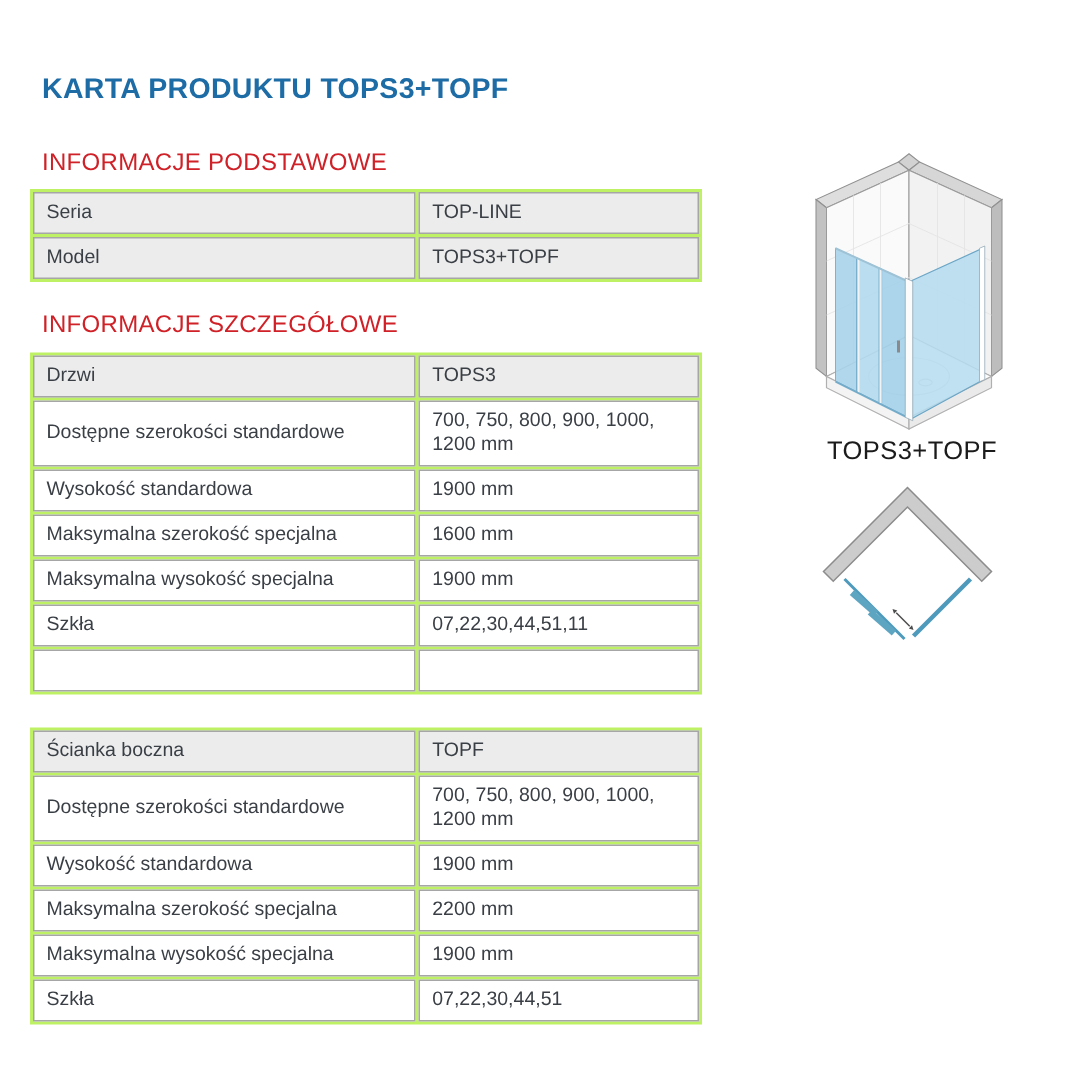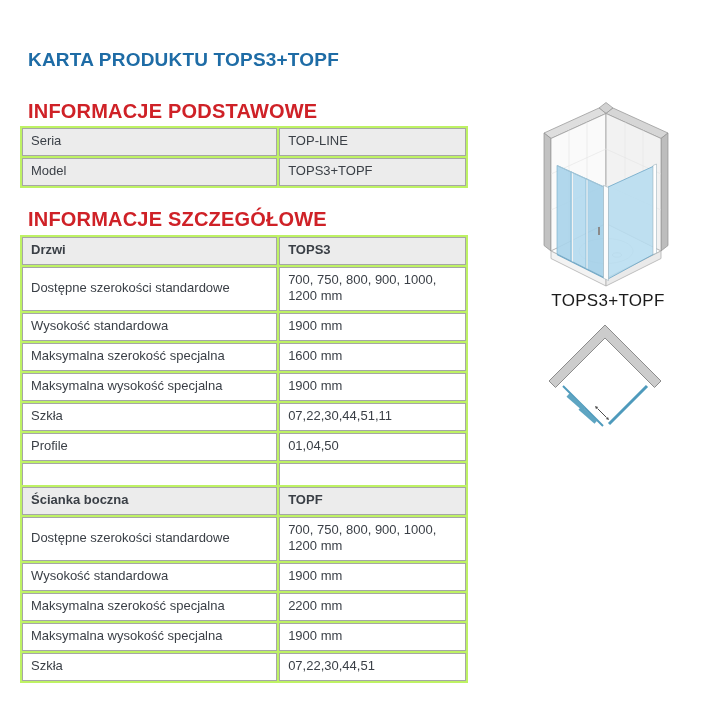--- a/index.html
+++ b/index.html
@@ -8,36 +8,36 @@
     background:#ffffff;
     font-family:"Liberation Sans","DejaVu Sans",sans-serif;
     color:var(--text,#3a3f46);
   }
   .abs{position:absolute;}
   #page-title{
     left:28px;top:50px;font-size:19px;font-weight:bold;
     color:var(--title,#1e6ca6);letter-spacing:.2px;line-height:1.1;margin:0;
   }
   .section-heading{
-    left:28px;font-size:20px;font-weight:bold;
+    left:28px;font-size:16px;font-weight:normal;
     color:var(--heading,#cf2127);letter-spacing:.2px;line-height:1.1;margin:0;
   }
   #heading-basic{top:100px;}
   #heading-detailed{top:208px;}
   table.spec-table{
     position:absolute;left:20px;width:448px;table-layout:fixed;
     border-collapse:separate;border-spacing:2px;background:#bef264;
     font-size:13px;color:var(--text,#3a3f46);
   }
   .spec-table td,.spec-table th{
     border:1px solid var(--table_border,#a6a6a6);
     padding:4px 8px 5px;text-align:left;vertical-align:middle;
     font-weight:400;height:17px;line-height:1.25;background:#fff;
   }
-  .spec-table th{background:var(--table_header_bg,#ececec);font-weight:bold;}
+  .spec-table th{background:var(--table_header_bg,#ececec);}
   #table-basic{top:126px;}
   #table-basic td{background:var(--table_header_bg,#ececec);}
   #table-door{top:235px;}
   #table-side{top:485px;}
   #figure-3d{left:537px;top:102px;}
   #figure-caption{
     left:537px;top:291px;width:142px;text-align:center;
     font-size:17px;color:#1b1b1b;letter-spacing:.3px;
   }
   #figure-top-view{left:543px;top:320px;}
@@ -96,24 +96,20 @@
         </tr>
         <tr>
           <td>Maksymalna wysokość specjalna</td>
           <td>1900 mm</td>
         </tr>
         <tr>
           <td>Szkła</td>
           <td>07,22,30,44,51,11</td>
         </tr>
         <tr>
-          <td>Profile</td>
-          <td>01,04,50</td>
-        </tr>
-        <tr>
           <td></td>
           <td></td>
         </tr>
       </tbody>
   </table>
 
   <table id="table-side" class="spec-table">
     <colgroup>
         <col style="width:254px">
         <col style="width:186px">

